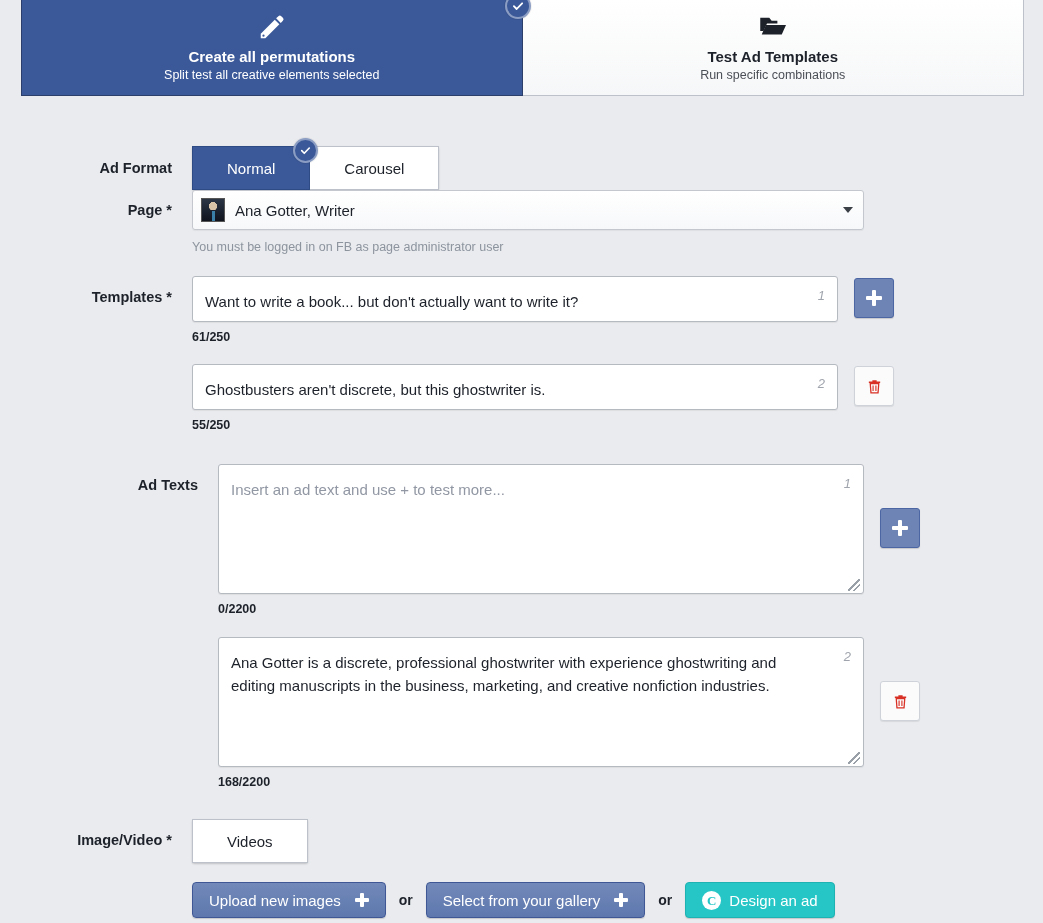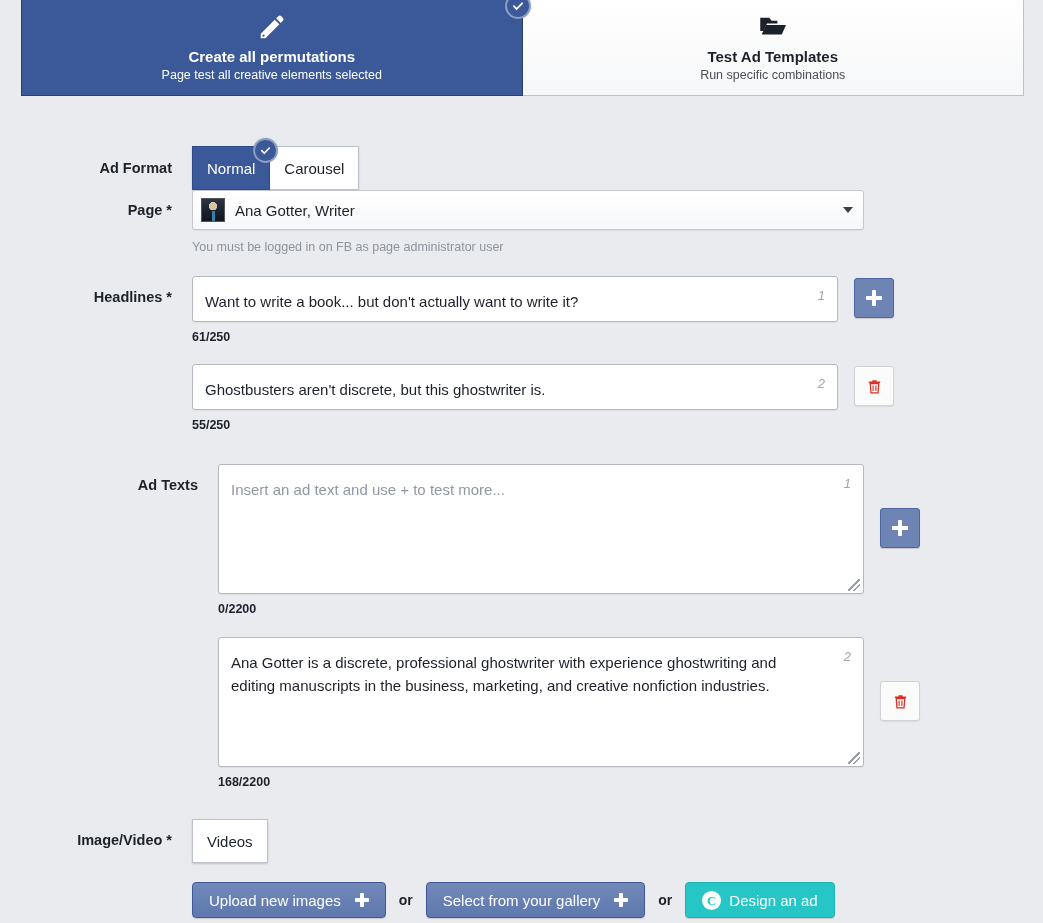--- a/index.html
+++ b/index.html
@@ -115,21 +115,21 @@
 
   
   .seg {
     display: inline-flex;
     position: relative;
     box-shadow: 0 1px 2px rgba(0,0,0,0.18);
     border-radius: 2px;
   }
   .seg-opt {
     box-sizing: border-box;
-    padding: 0 14px;
+    padding: 0 34px;
     height: 44px;
     display: flex;
     align-items: center;
     justify-content: center;
     font-size: 15px;
     border: 1px solid #bdc1c9;
     background: #ffffff;
     color: #1d2129;
     cursor: pointer;
     position: relative;
@@ -351,21 +351,21 @@
 
   <div class="mode-tab active">
     <div class="mode-tab-icon">
       <svg width="30" height="30" viewBox="0 0 24 24" aria-hidden="true">
         <path d="M3 17.3 L3 21 L6.7 21 L17.9 9.8 L14.2 6.1 Z" fill="#ffffff"></path>
         <path d="M20.7 6.9 a1.6 1.6 0 0 0 0-2.3 l-1.3-1.3 a1.6 1.6 0 0 0-2.3 0 L15.3 5 L19 8.7 Z" fill="#ffffff"></path>
         <circle cx="5.2" cy="18.9" r="0.9" fill="#3b5998"></circle>
       </svg>
     </div>
     <div class="mode-tab-title">Create all permutations</div>
-    <div class="mode-tab-sub">Page test all creative elements selected</div>
+    <div class="mode-tab-sub">Split test all creative elements selected</div>
     <div class="check-badge tab-check">
       <svg width="12" height="12" viewBox="0 0 16 16" aria-hidden="true">
         <path d="M2.5 8.3 L6.2 12 L13.5 4.4" fill="none" stroke="#ffffff" stroke-width="2.4" stroke-linecap="round" stroke-linejoin="round"></path>
       </svg>
     </div>
   </div>
 
   <div class="mode-tab inactive">
     <div class="mode-tab-icon">
       <svg width="30" height="30" viewBox="0 0 24 24" aria-hidden="true">
@@ -406,21 +406,21 @@
       <div class="select-box">
         <span class="page-avatar"></span>
         <span class="select-text">Ana Gotter, Writer</span>
         <span class="caret"></span>
       </div>
       <div class="helper">You must be logged in on FB as page administrator user</div>
     </div>
   </div>
 
   <div class="row" style="margin-top:22px;">
-    <div class="row-label" style="padding-top:12px;">Headlines *</div>
+    <div class="row-label" style="padding-top:12px;">Templates *</div>
     <div class="row-body">
 
       <div class="field-wrap">
         <div class="input-shell single">
           <div class="input-text">Want to write a book... but don't actually want to write it?</div>
           <div class="idx">1</div>
         </div>
         <div class="side-btn add" style="margin-left:16px;margin-top:2px;">
           <span class="plus"></span>
         </div>

